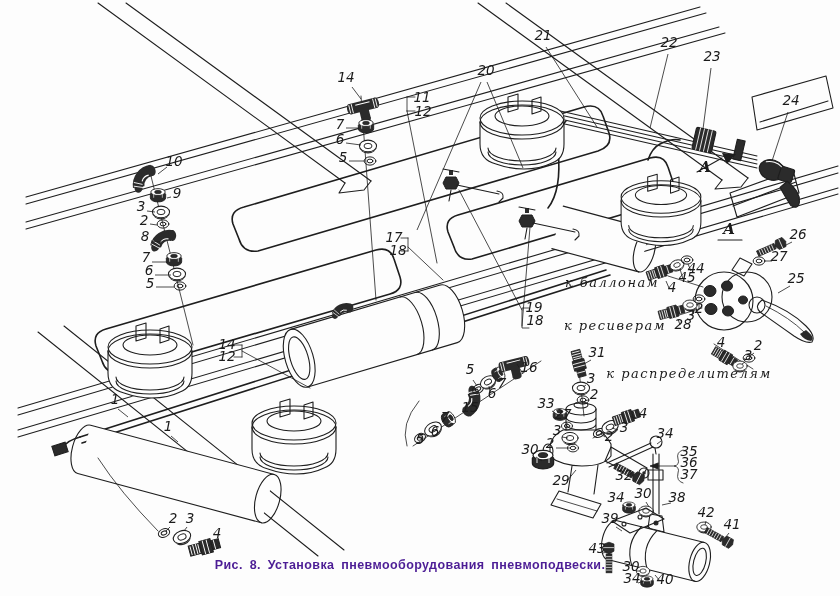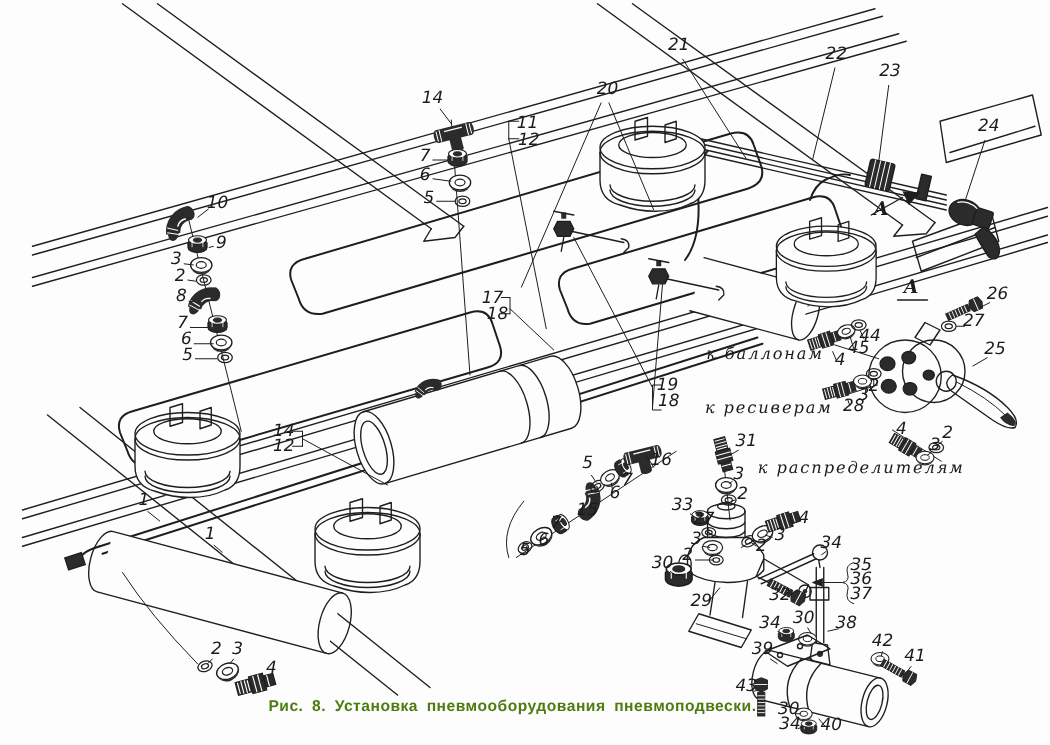--- a/index.html
+++ b/index.html
@@ -8,21 +8,21 @@
   svg{position:absolute;left:0;top:0;}
   .ink{stroke:#1e1e1e;fill:none;stroke-width:1.1;stroke-linecap:round;stroke-linejoin:round;}
   .thin{stroke-width:0.8;}
   .pipe{stroke-width:1.6;}
   .leader{stroke:#1e1e1e;stroke-width:0.8;}
   .callout{font:italic 13.5px "DejaVu Sans",sans-serif;fill:#1b1b1b;text-anchor:middle;}
   .flow{font:italic 13px "DejaVu Serif",serif;fill:#1b1b1b;text-anchor:middle;letter-spacing:1.5px;}
   .view{font:italic bold 15px "DejaVu Serif",serif;fill:#1b1b1b;text-anchor:middle;}
   #caption{position:absolute;left:105px;top:558px;width:610px;text-align:center;
            font-family:"Liberation Sans",sans-serif;font-weight:bold;font-size:12.5px;
-           letter-spacing:0.4px;word-spacing:3px;color:#4d7c0f;}
+           letter-spacing:0.4px;word-spacing:3px;color:#4c1d95;}
 </style>
 </head>
 <body>
 
 <div id="page">
 <svg id="diagram" width="840" height="596" viewBox="0 0 840 596">
 <defs>
   <g id="ring">
     <ellipse rx="6.5" ry="4.6" class="ink"></ellipse>
     <ellipse rx="3.2" ry="2.1" class="ink"></ellipse>

